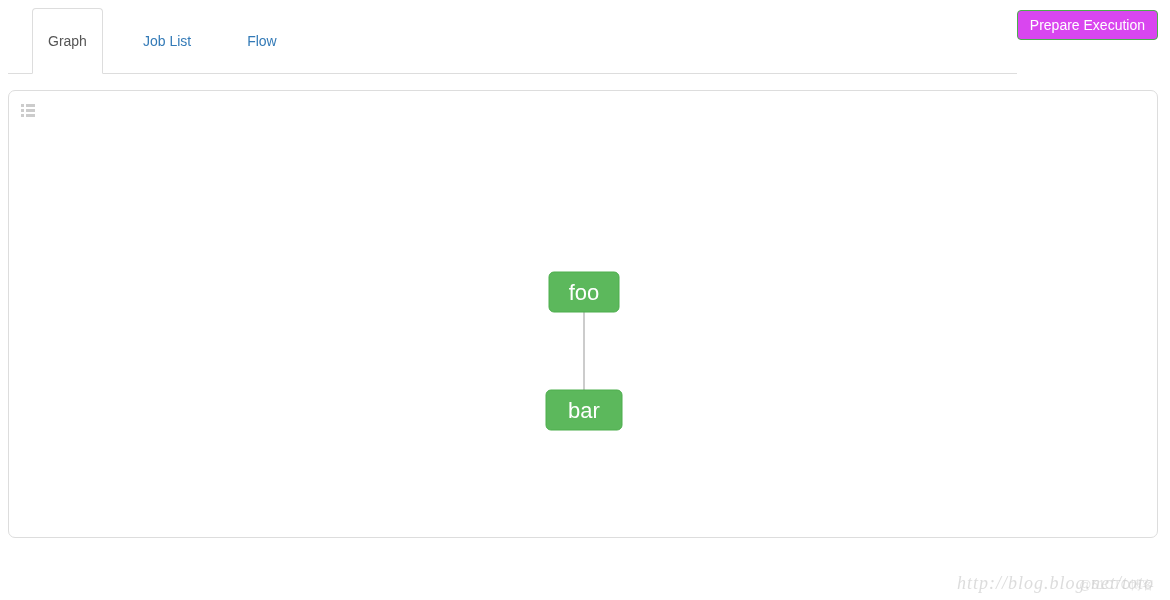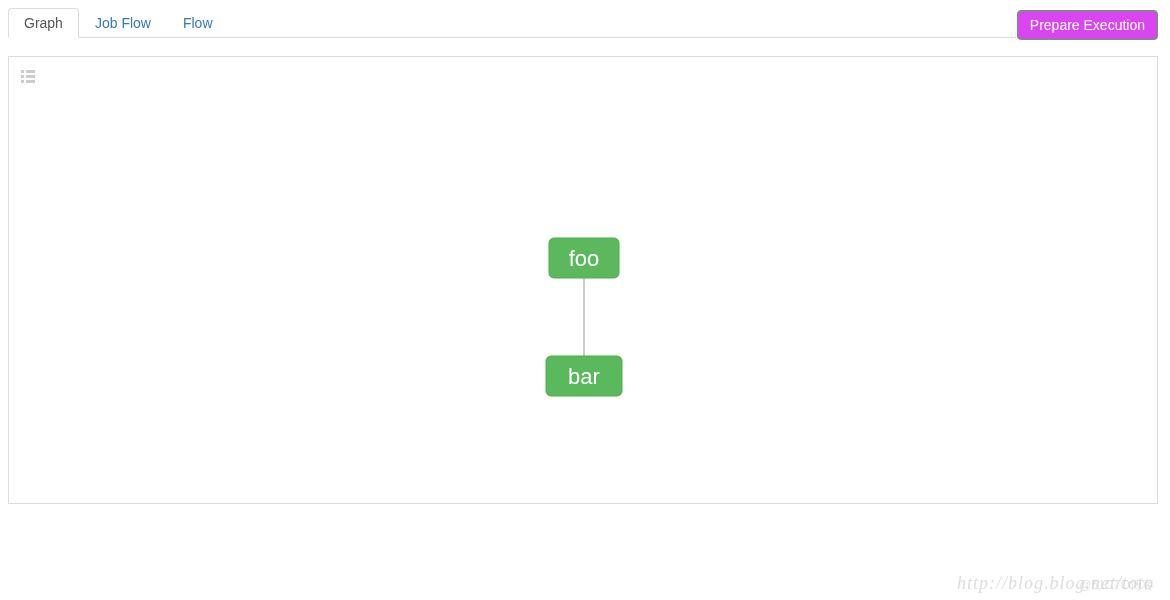--- a/index.html
+++ b/index.html
@@ -23,26 +23,27 @@
       display: flex;
       list-style: none;
       border-bottom: 1px solid #ddd;
       flex: 1;
     }
     .nav-tabs li {
       margin-bottom: -1px;
     }
     .nav-tabs li a {
       display: block;
-      padding: 6px 15px;
+      padding: 24px 15px;
       color: #337ab7;
       text-decoration: none;
       border: 1px solid transparent;
       border-radius: 4px 4px 0 0;
       cursor: pointer;
+      margin-left: 24px;
     }
     .nav-tabs li.active a {
       color: #555;
       background: #fff;
       border: 1px solid #ddd;
       border-bottom-color: transparent;
       cursor: default;
     }
     .btn-success {
       background-color: #d946ef;
@@ -51,21 +52,21 @@
       padding: 6px 12px;
       font-size: 14px;
       border-radius: 4px;
       cursor: pointer;
       margin-top: 2px;
       white-space: nowrap;
     }
     .panel {
       margin: 16px 12px 8px 8px;
       border: 1px solid #ddd;
-      border-radius: 0;
+      border-radius: 7px;
       height: 448px;
       position: relative;
       background: #fff;
     }
     .panel-toolbar-icon {
       position: absolute;
       top: 12px;
       left: 12px;
       width: 14px;
       height: 14px;
@@ -122,21 +123,21 @@
   </style>
 </head>
 <body>
 
 <div class="header-row">
   <ul class="nav-tabs">
     <li class="active">
       <a>Graph</a>
     </li>
     <li>
-      <a>Job Flow</a>
+      <a>Job List</a>
     </li>
     <li>
       <a>Flow</a>
     </li>
   </ul>
   <button class="btn-success">Prepare Execution</button>
 </div>
 
 <div class="panel">
   <div class="panel-toolbar-icon">

